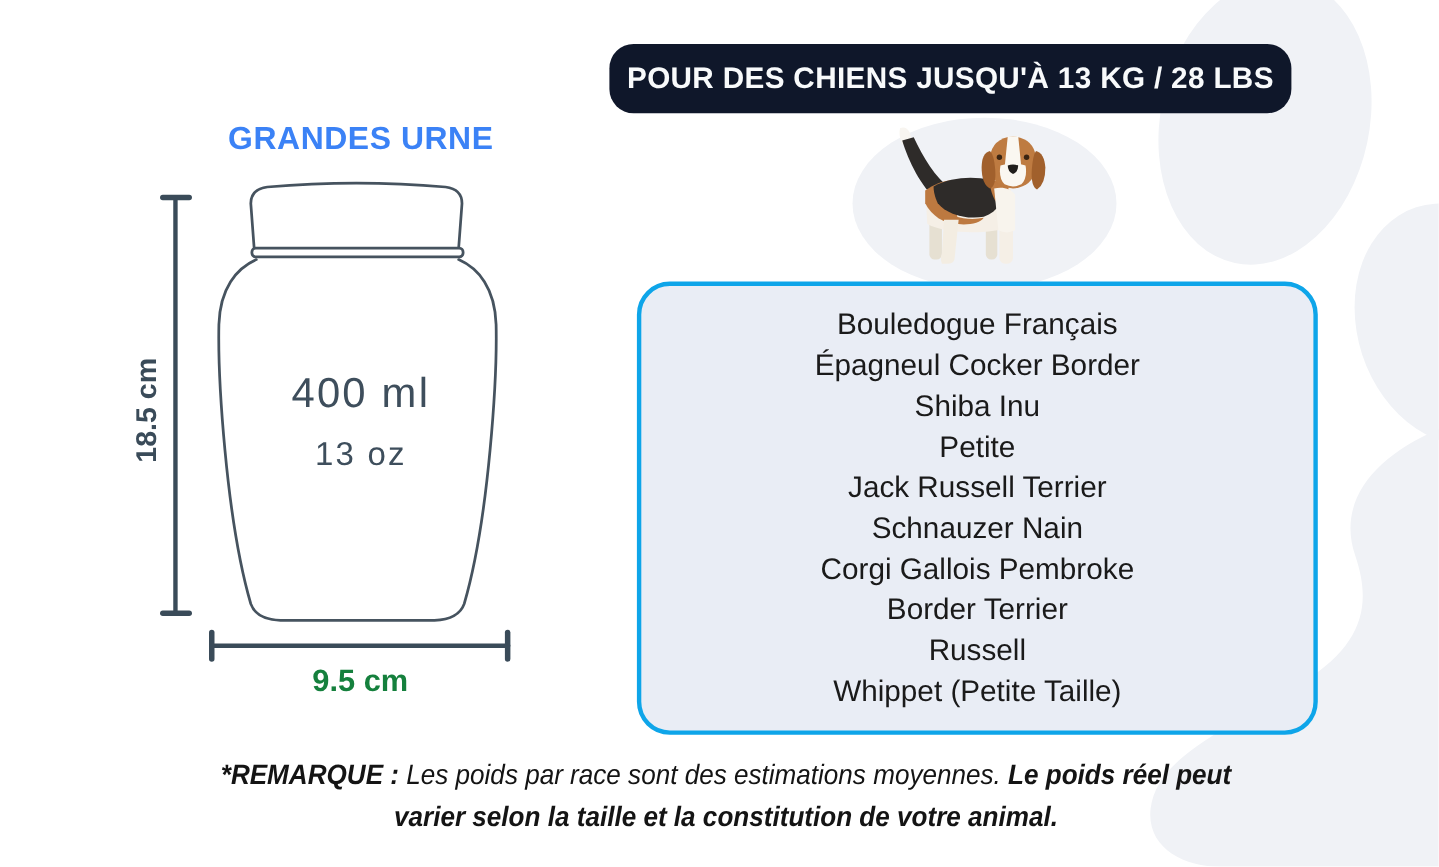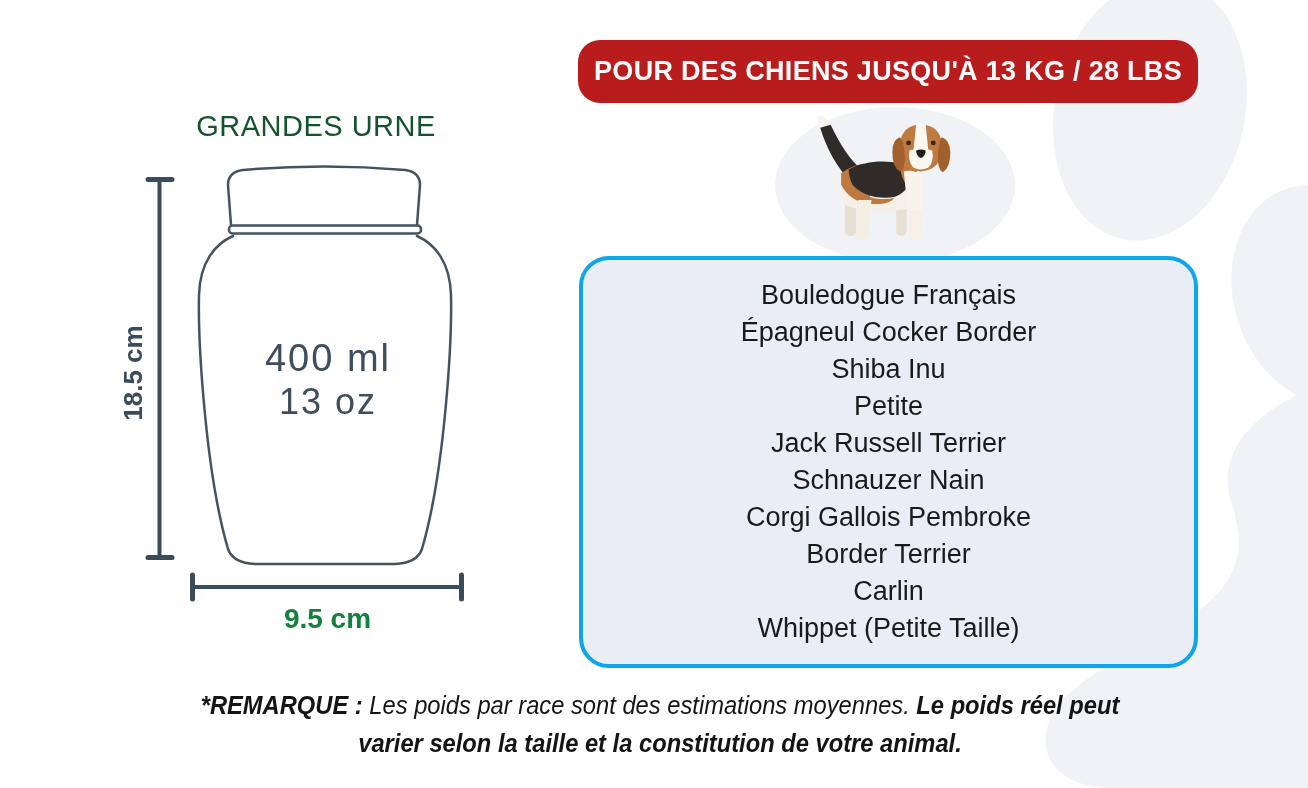--- a/index.html
+++ b/index.html
@@ -5,39 +5,39 @@
   html,body{margin:0;padding:0;background:#fff;}
   .stage{
     position:relative;width:1308px;height:788px;overflow:hidden;background:#ffffff;
     font-family:"Liberation Sans", sans-serif;color:#3A4B59;
   }
   svg{display:block}
   .layer{position:absolute;inset:0;pointer-events:none;}
 
   
   .banner{
-    position:absolute;left:578px;top:40px;width:620px;height:63px;
-    background:#b91c1c;border-radius:22px;
+    position:absolute;left:554px;top:40px;width:620px;height:63px;
+    background:#0f172a;border-radius:22px;
     display:flex;align-items:center;justify-content:center;
   }
   .banner span{
     color:#F8FAFB;font-weight:bold;font-size:27px;letter-spacing:.3px;white-space:nowrap;
   }
 
   
   .urn-title{
-    position:absolute;left:166px;top:110px;width:300px;text-align:center;
-    font-weight:normal;font-size:29px;letter-spacing:.5px;color:#14532d;
+    position:absolute;left:178px;top:110px;width:300px;text-align:center;
+    font-weight:bold;font-size:29px;letter-spacing:.5px;color:#3b82f6;
   }
   .urn-volume{
     position:absolute;left:218px;top:337px;width:220px;text-align:center;
     font-weight:normal;color:#3E4E5C;line-height:43px;letter-spacing:2px;
   }
   .urn-volume .ml{font-size:38px;}
-  .urn-volume .oz{font-size:36px;}
+  .urn-volume .oz{font-size:30px;margin-top:12px;}
   .dim-height{
     position:absolute;left:64px;top:357px;width:140px;height:32px;
     transform:rotate(-90deg);transform-origin:center;
     text-align:center;font-weight:bold;font-size:26px;color:#3A4B59;
   }
   .dim-width{
     position:absolute;left:240px;top:603px;width:175px;text-align:center;
     font-weight:bold;font-size:28px;color:#15803d;
   }
 
@@ -144,20 +144,20 @@
   <div class="breed-panel">
     <div class="breed-list">
         <div class="breed-item">Bouledogue Français</div>
         <div class="breed-item">Épagneul Cocker Border</div>
         <div class="breed-item">Shiba Inu</div>
         <div class="breed-item">Petite</div>
         <div class="breed-item">Jack Russell Terrier</div>
         <div class="breed-item">Schnauzer Nain</div>
         <div class="breed-item">Corgi Gallois Pembroke</div>
         <div class="breed-item">Border Terrier</div>
-        <div class="breed-item">Carlin</div>
+        <div class="breed-item">Russell</div>
         <div class="breed-item">Whippet (Petite Taille)</div>
       </div>
   </div>
 
   <p class="note"><span class="b">*REMARQUE : </span><span>Les poids par race sont des estimations moyennes. </span><span class="b">Le poids réel peut varier selon la taille et la constitution de votre animal.</span></p>
 
 </div>
 
 </body></html>

